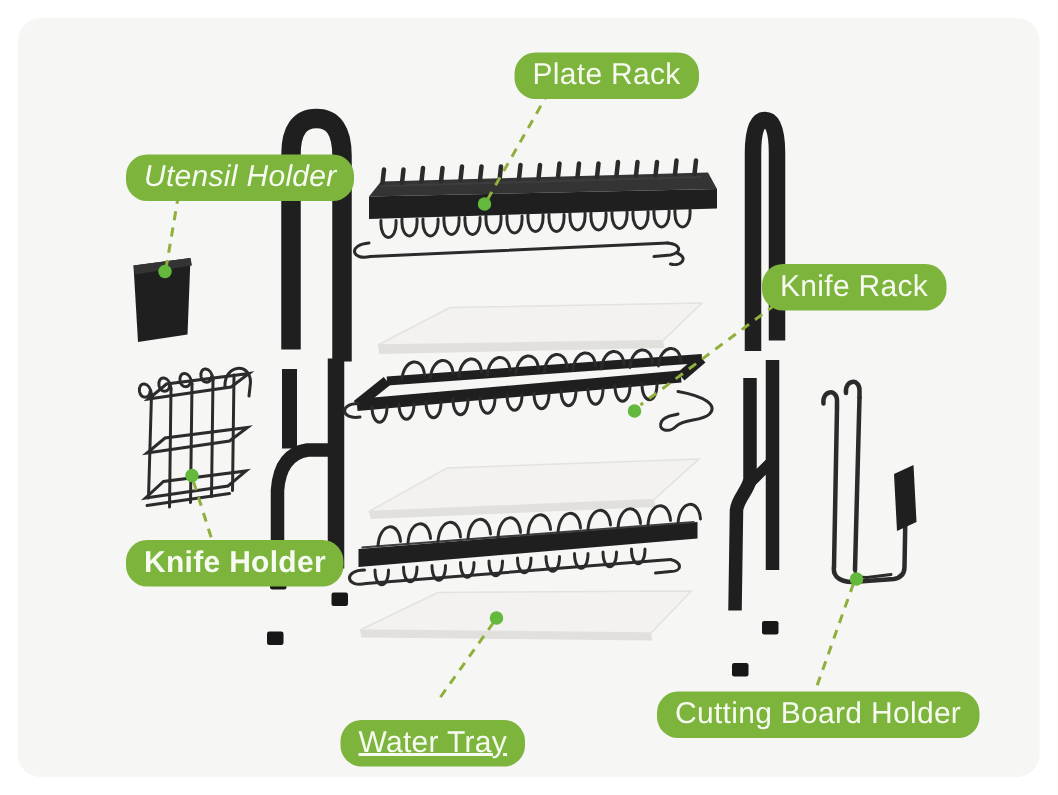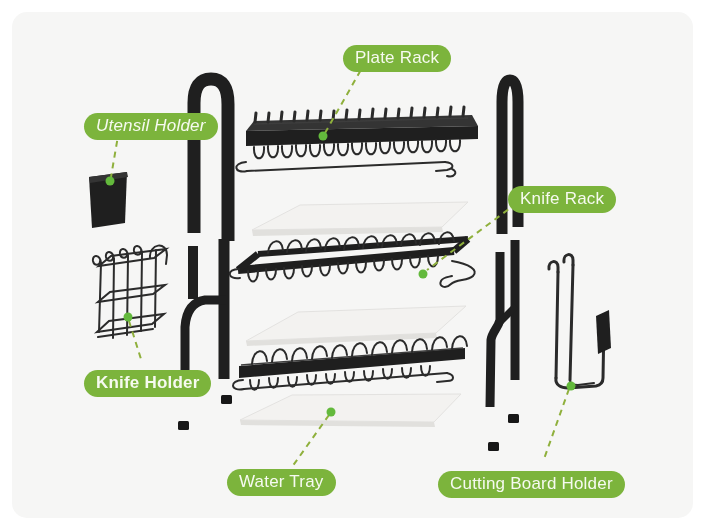--- a/index.html
+++ b/index.html
@@ -20,22 +20,22 @@
   .wire{stroke:var(--wire,#2b2b2b);fill:none;stroke-width:2;stroke-linecap:round;}
   .wire3{stroke:var(--wire,#2b2b2b);fill:none;stroke-width:3;stroke-linecap:round;}
   .tray{fill:var(--tray,#f3f2f0);stroke:#e3e2e0;stroke-width:1;}
   .tray-lip{fill:#e1e0dd;}
   .foot{fill:#171717;}
   .leader{stroke:var(--leader,#8fb03c);stroke-width:2;stroke-dasharray:6 5;fill:none;}
   .dot{fill:var(--dot,#63b93c);}
   .label{
     position:absolute;z-index:3;
     background:var(--label-bg,#7cb43c);color:var(--label-text,#f6faf0);
-    font-size:17px;line-height:1.2;padding:3px 12px 4px;border-radius:14px;
-    white-space:nowrap;letter-spacing:.2px;margin-top:10px;
+    font-size:20px;line-height:1.2;padding:3px 12px 4px;border-radius:14px;
+    white-space:nowrap;letter-spacing:.2px;
   }
 </style>
 </head>
 <body>
 
 <div class="card"></div>
 
 <svg class="diagram" width="705" height="530" viewBox="0 0 705 530">
 
   <g>
@@ -155,14 +155,14 @@
   <g>
     <path class="leader" d="M569 389 L544 459"></path>
       <circle class="dot" cx="571" cy="386" r="4.5"></circle>
   </g>
 </svg>
 
 <div class="label" style="left:343px;top:35px;">Plate Rack</div>
 <div class="label" style="left:84px;top:103px;font-style:italic;">Utensil Holder</div>
 <div class="label" style="left:508px;top:176px;">Knife Rack</div>
 <div class="label" style="left:84px;top:360px;font-weight:bold;">Knife Holder</div>
-<div class="label" style="left:227px;top:459px;">Water Tray</div>
+<div class="label" style="left:227px;top:480px;text-decoration:underline;">Water Tray</div>
 <div class="label" style="left:438px;top:461px;text-align:right;">Cutting Board Holder</div>
 
 </body></html>

